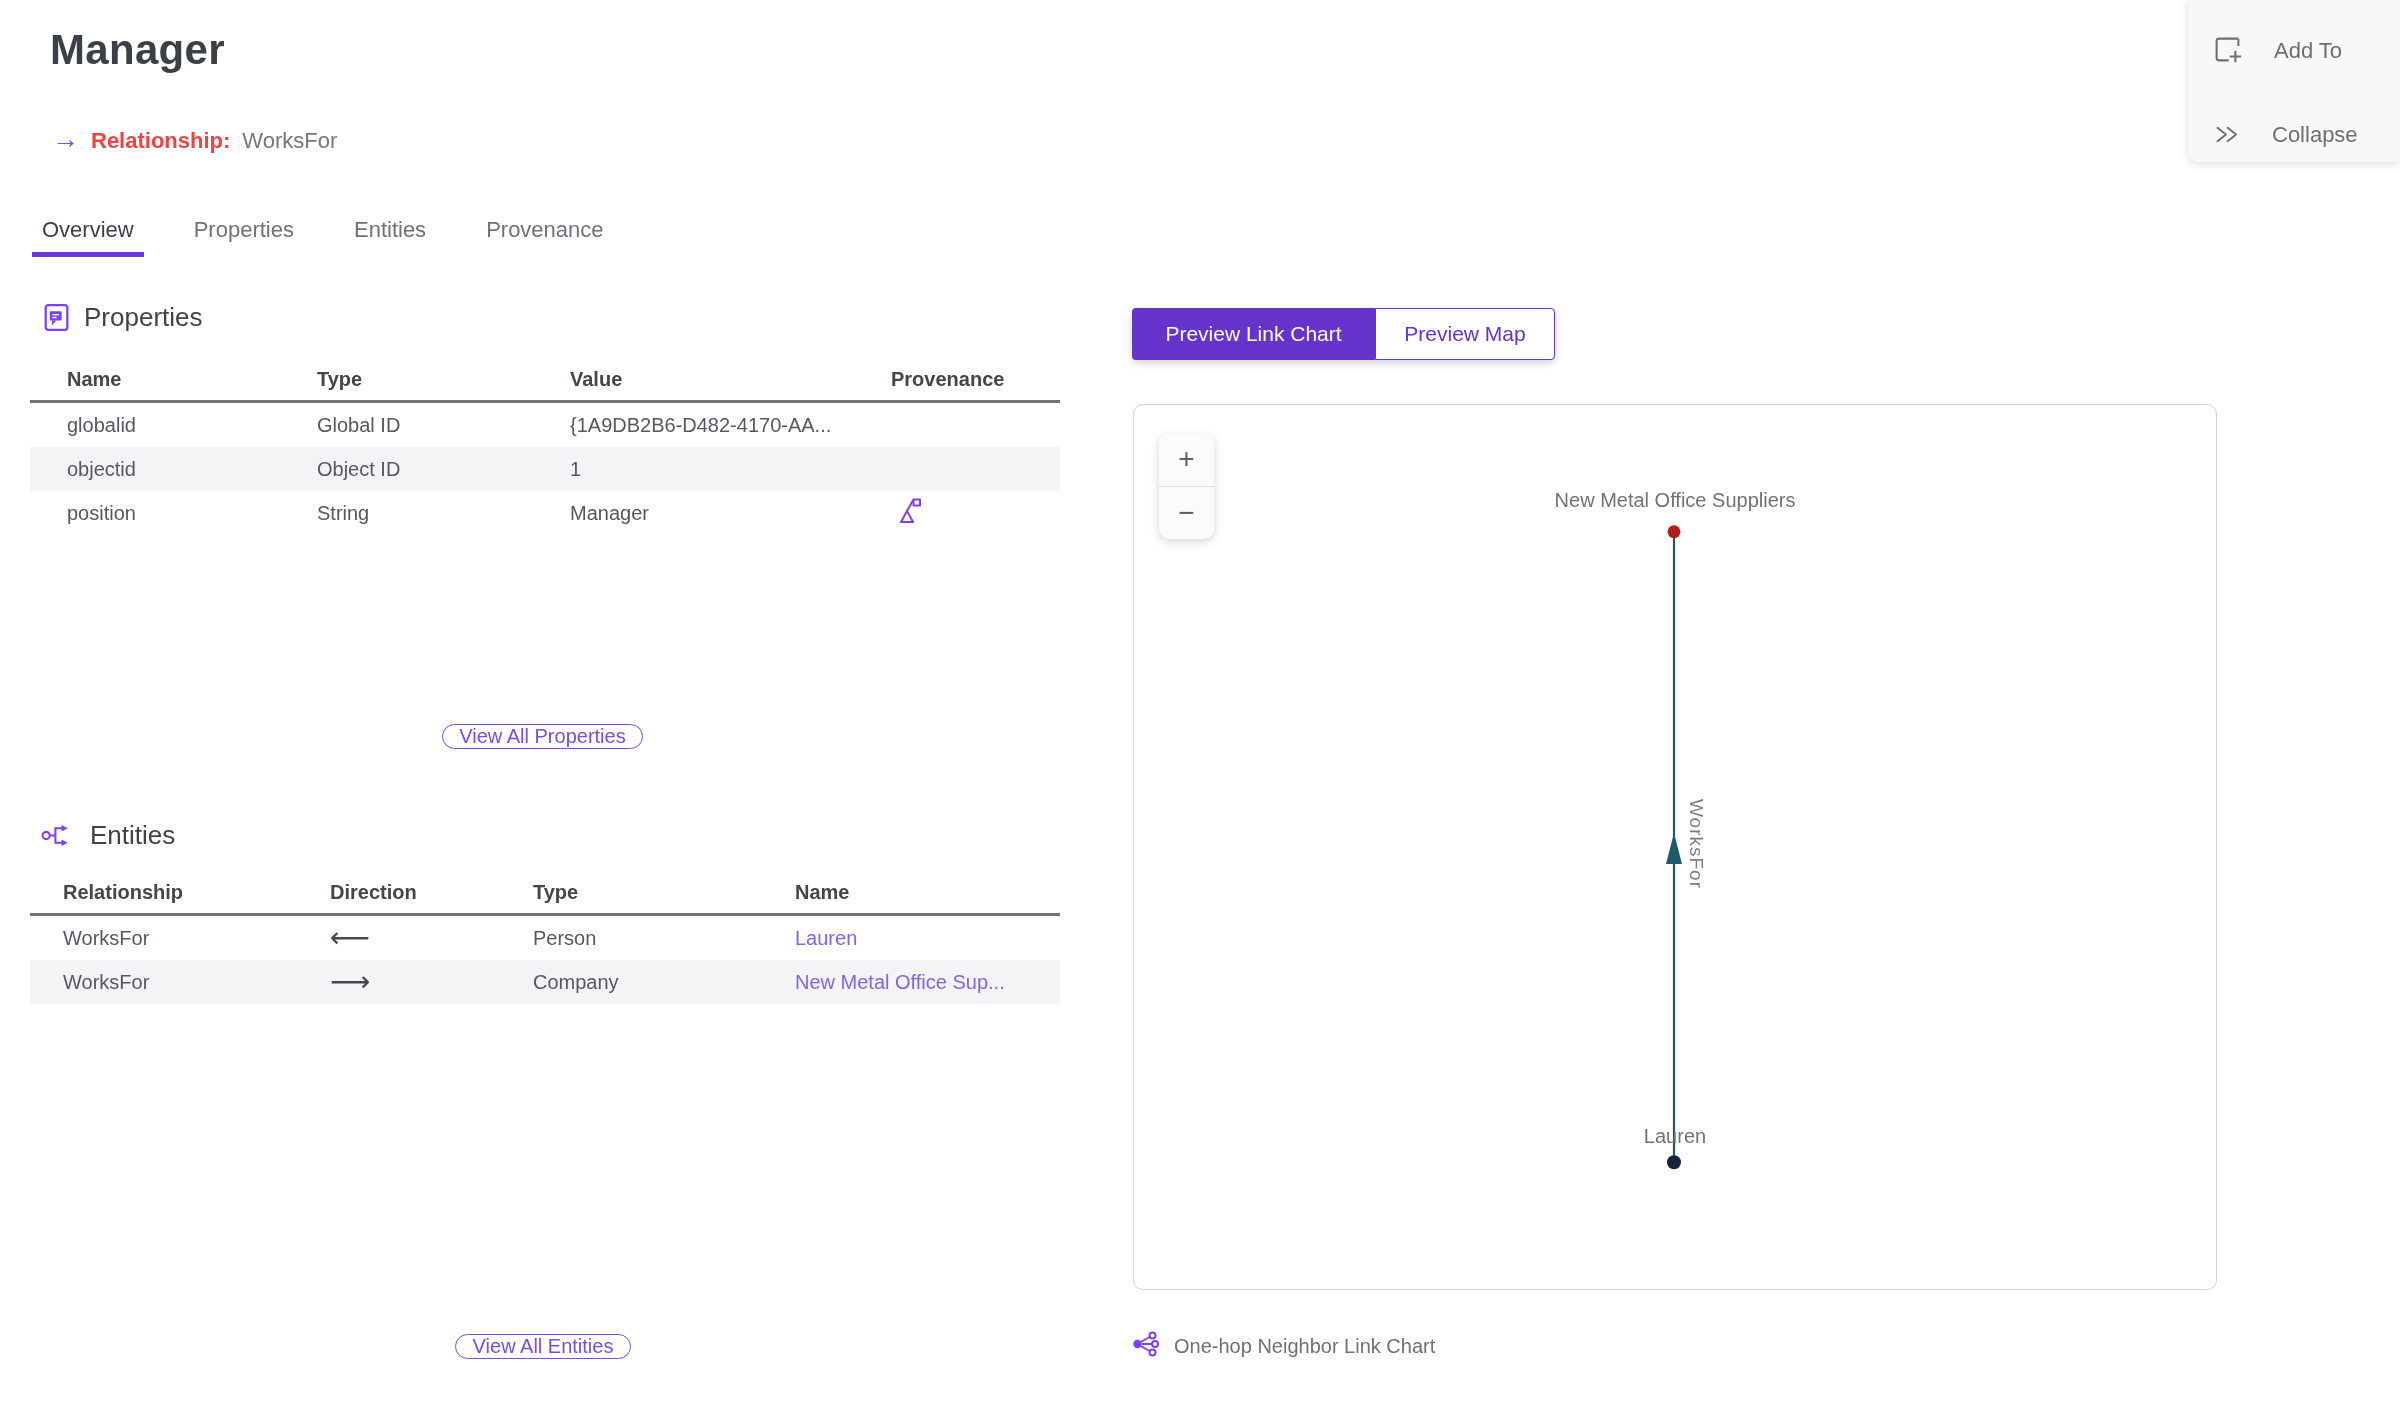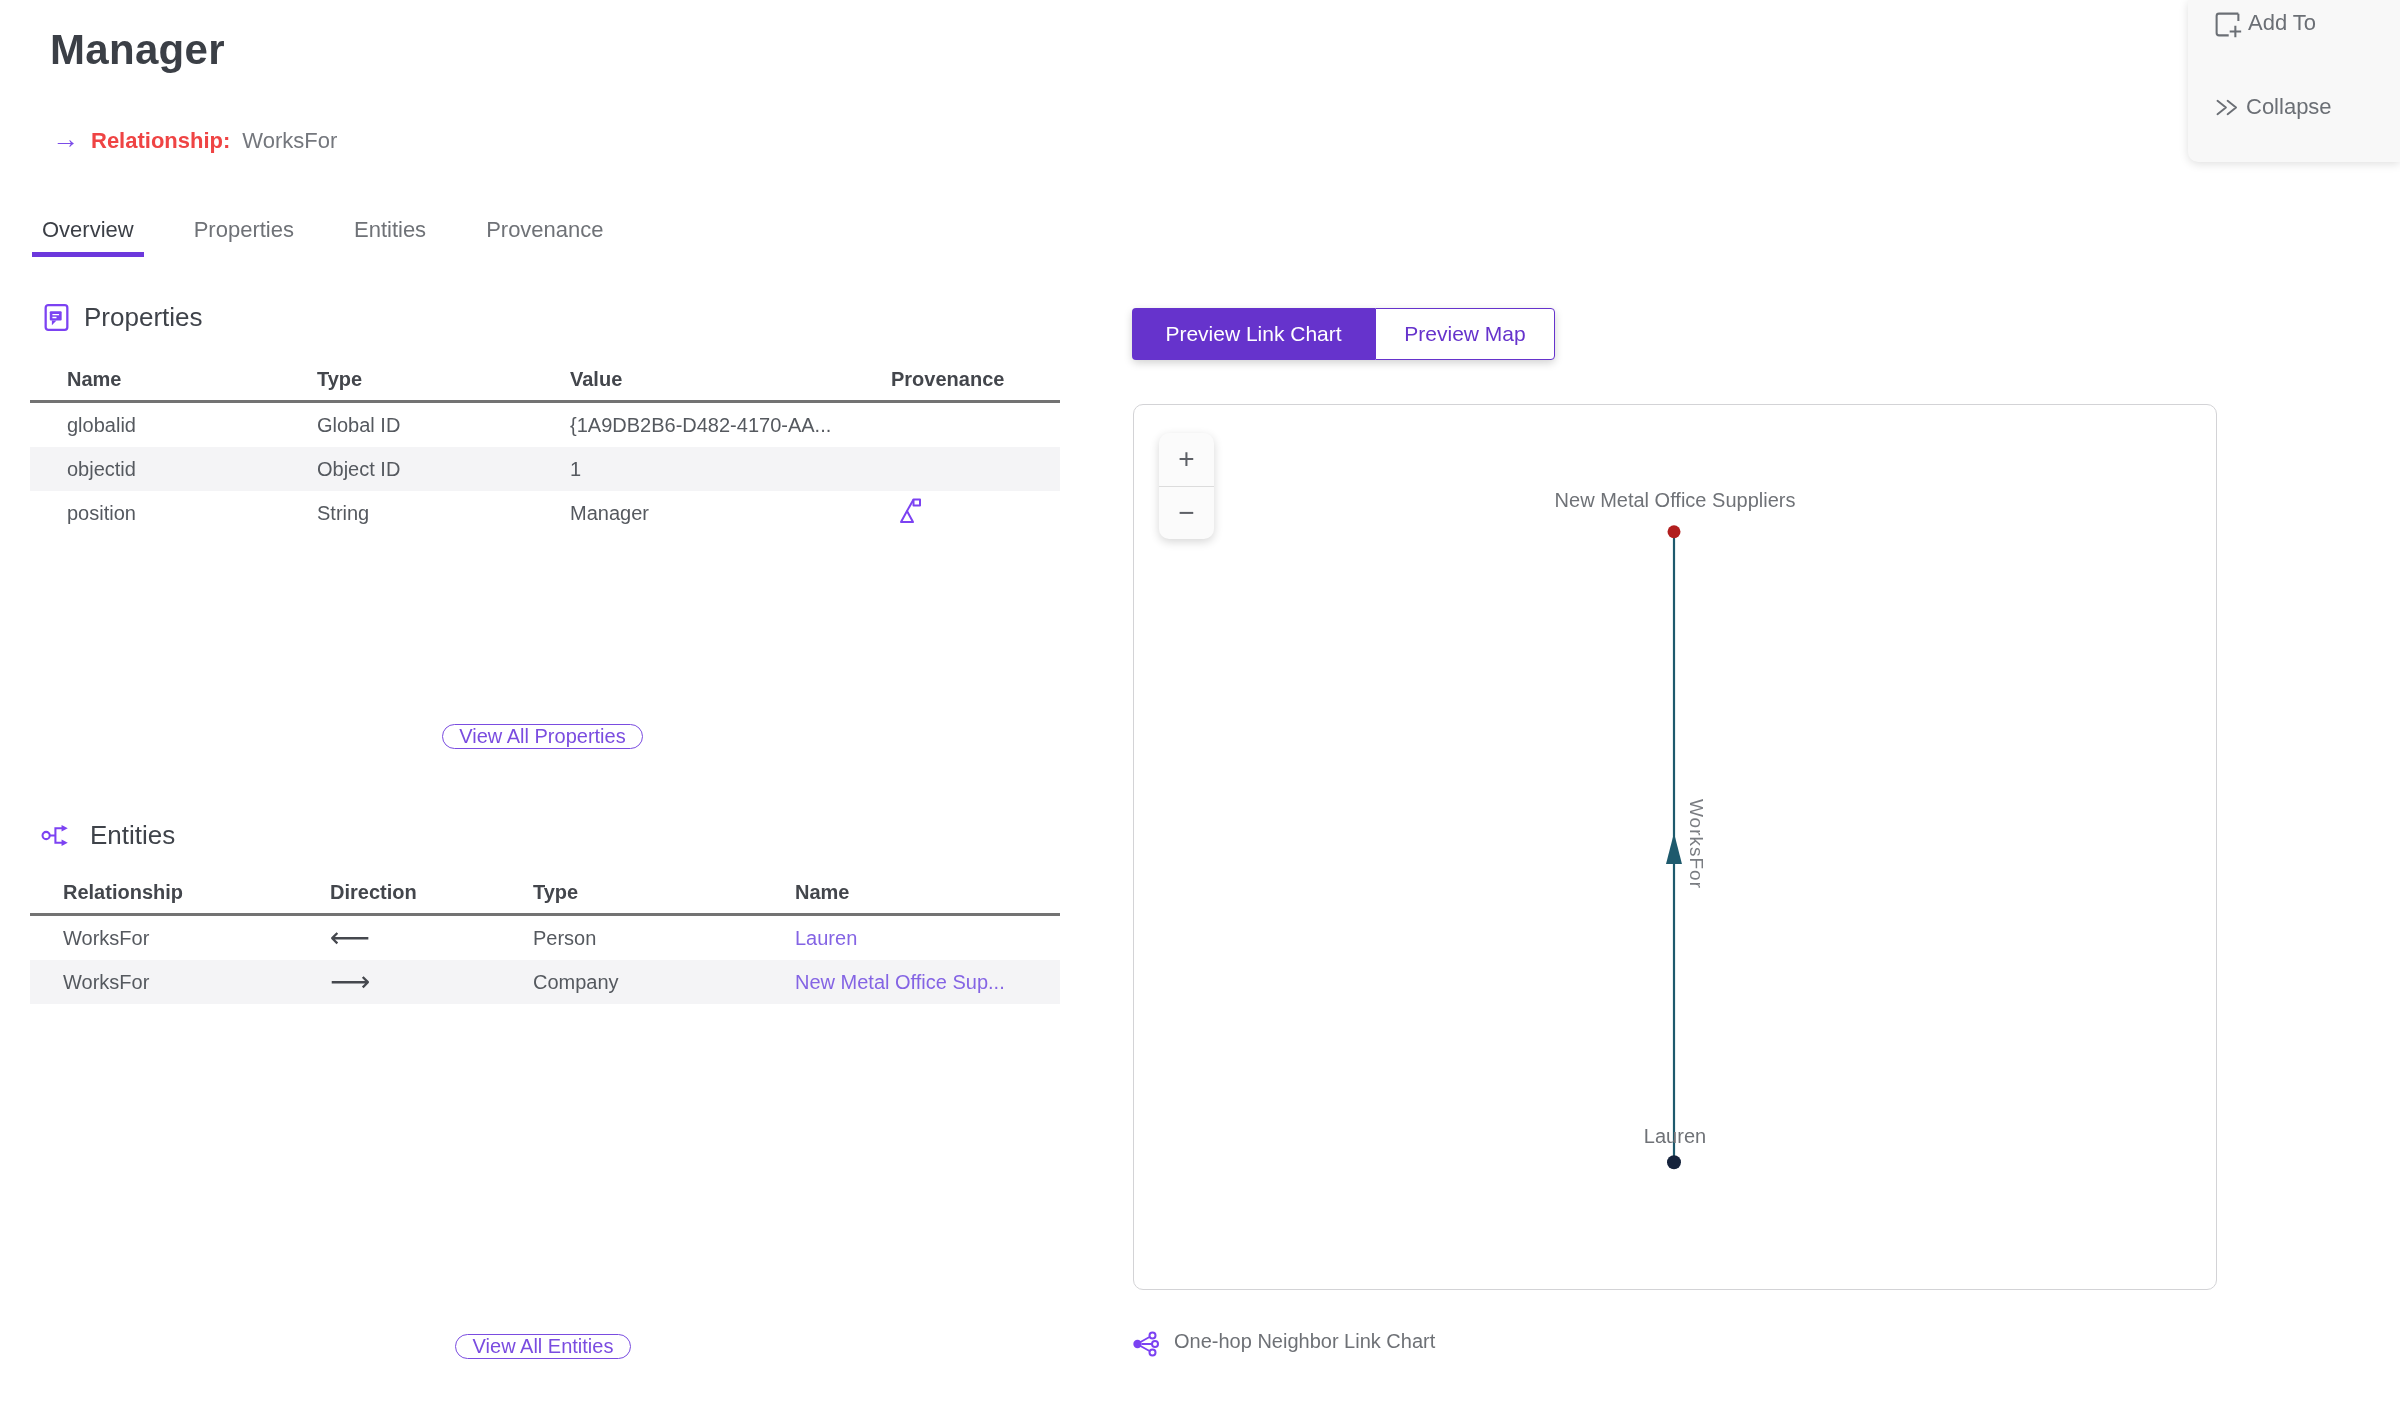--- a/index.html
+++ b/index.html
@@ -13,22 +13,22 @@
   
   .page-title{left:50px;top:26px;font-size:42px;font-weight:700;color:#3b3f46;letter-spacing:.3px}
   .subtitle{left:52px;top:127px;display:flex;align-items:center;gap:12px;font-size:22px}
   .rel-arrow{color:#7b4ce8;font-size:27px;line-height:1;transform:translateY(-1px)}
   .sub-label{font-weight:700;color:#ef4444}
   .sub-value{color:#74777d}
 
   
   .actions{left:2188px;top:0;width:212px;height:162px;background:#f8f8f8;
     border-radius:0 0 0 10px;box-shadow:0 2px 10px rgba(0,0,0,.13)}
-  .action{position:absolute;left:0;width:100%;height:54px;display:flex;align-items:flex-start;
-    gap:6px;padding-left:25px;color:#6b6f75;font-size:22px;cursor:pointer}
+  .action{position:absolute;left:0;width:100%;height:54px;display:flex;align-items:flex-end;
+    gap:32px;padding-left:25px;color:#6b6f75;font-size:22px;cursor:pointer}
   .action-add{top:10px}
   .action-collapse{top:94px}
   .action svg{flex:0 0 auto}
 
   
   .tabs{left:32px;top:203px;height:54px;display:flex;gap:40px}
   .tab{padding:0 10px;font-size:22px;color:#6f7277;display:flex;align-items:center;position:relative;cursor:pointer}
   .tab.active{color:#3b3f46}
   .tab.active::after{content:"";position:absolute;left:0;right:0;bottom:0;height:5px;background:#6c38dc}
 
@@ -74,21 +74,21 @@
   .zbtn{flex:1;display:flex;align-items:center;justify-content:center;font-size:28px;color:#5d6066;cursor:pointer}
   .zbtn + .zbtn{border-top:1px solid #dcdcdc}
   .chart-svg{position:absolute;left:0;top:0;width:100%;height:100%}
   .node-label{position:absolute;transform:translateX(-50%);font-size:20px;color:#6f7277;white-space:nowrap}
   .lbl-top{left:541px;top:84px}
   .lbl-bottom{left:541px;top:720px}
   .edge-label{position:absolute;left:551px;top:394px;writing-mode:vertical-rl;
     font-size:19px;color:#7a7d82;letter-spacing:1px}
 
   
-  .chart-footer{left:1132px;top:1330px;display:flex;align-items:flex-start;gap:14px;font-size:20px;color:#6e7176}
+  .chart-footer{left:1132px;top:1330px;display:flex;align-items:flex-end;gap:14px;font-size:20px;color:#6e7176}
 </style>
 </head>
 <body>
 
 <h1 class="abs page-title">Manager</h1>
 
 <div class="abs subtitle">
   <span class="rel-arrow">→</span>
   <span class="sub-label">Relationship:</span>
   <span class="sub-value">WorksFor</span>

